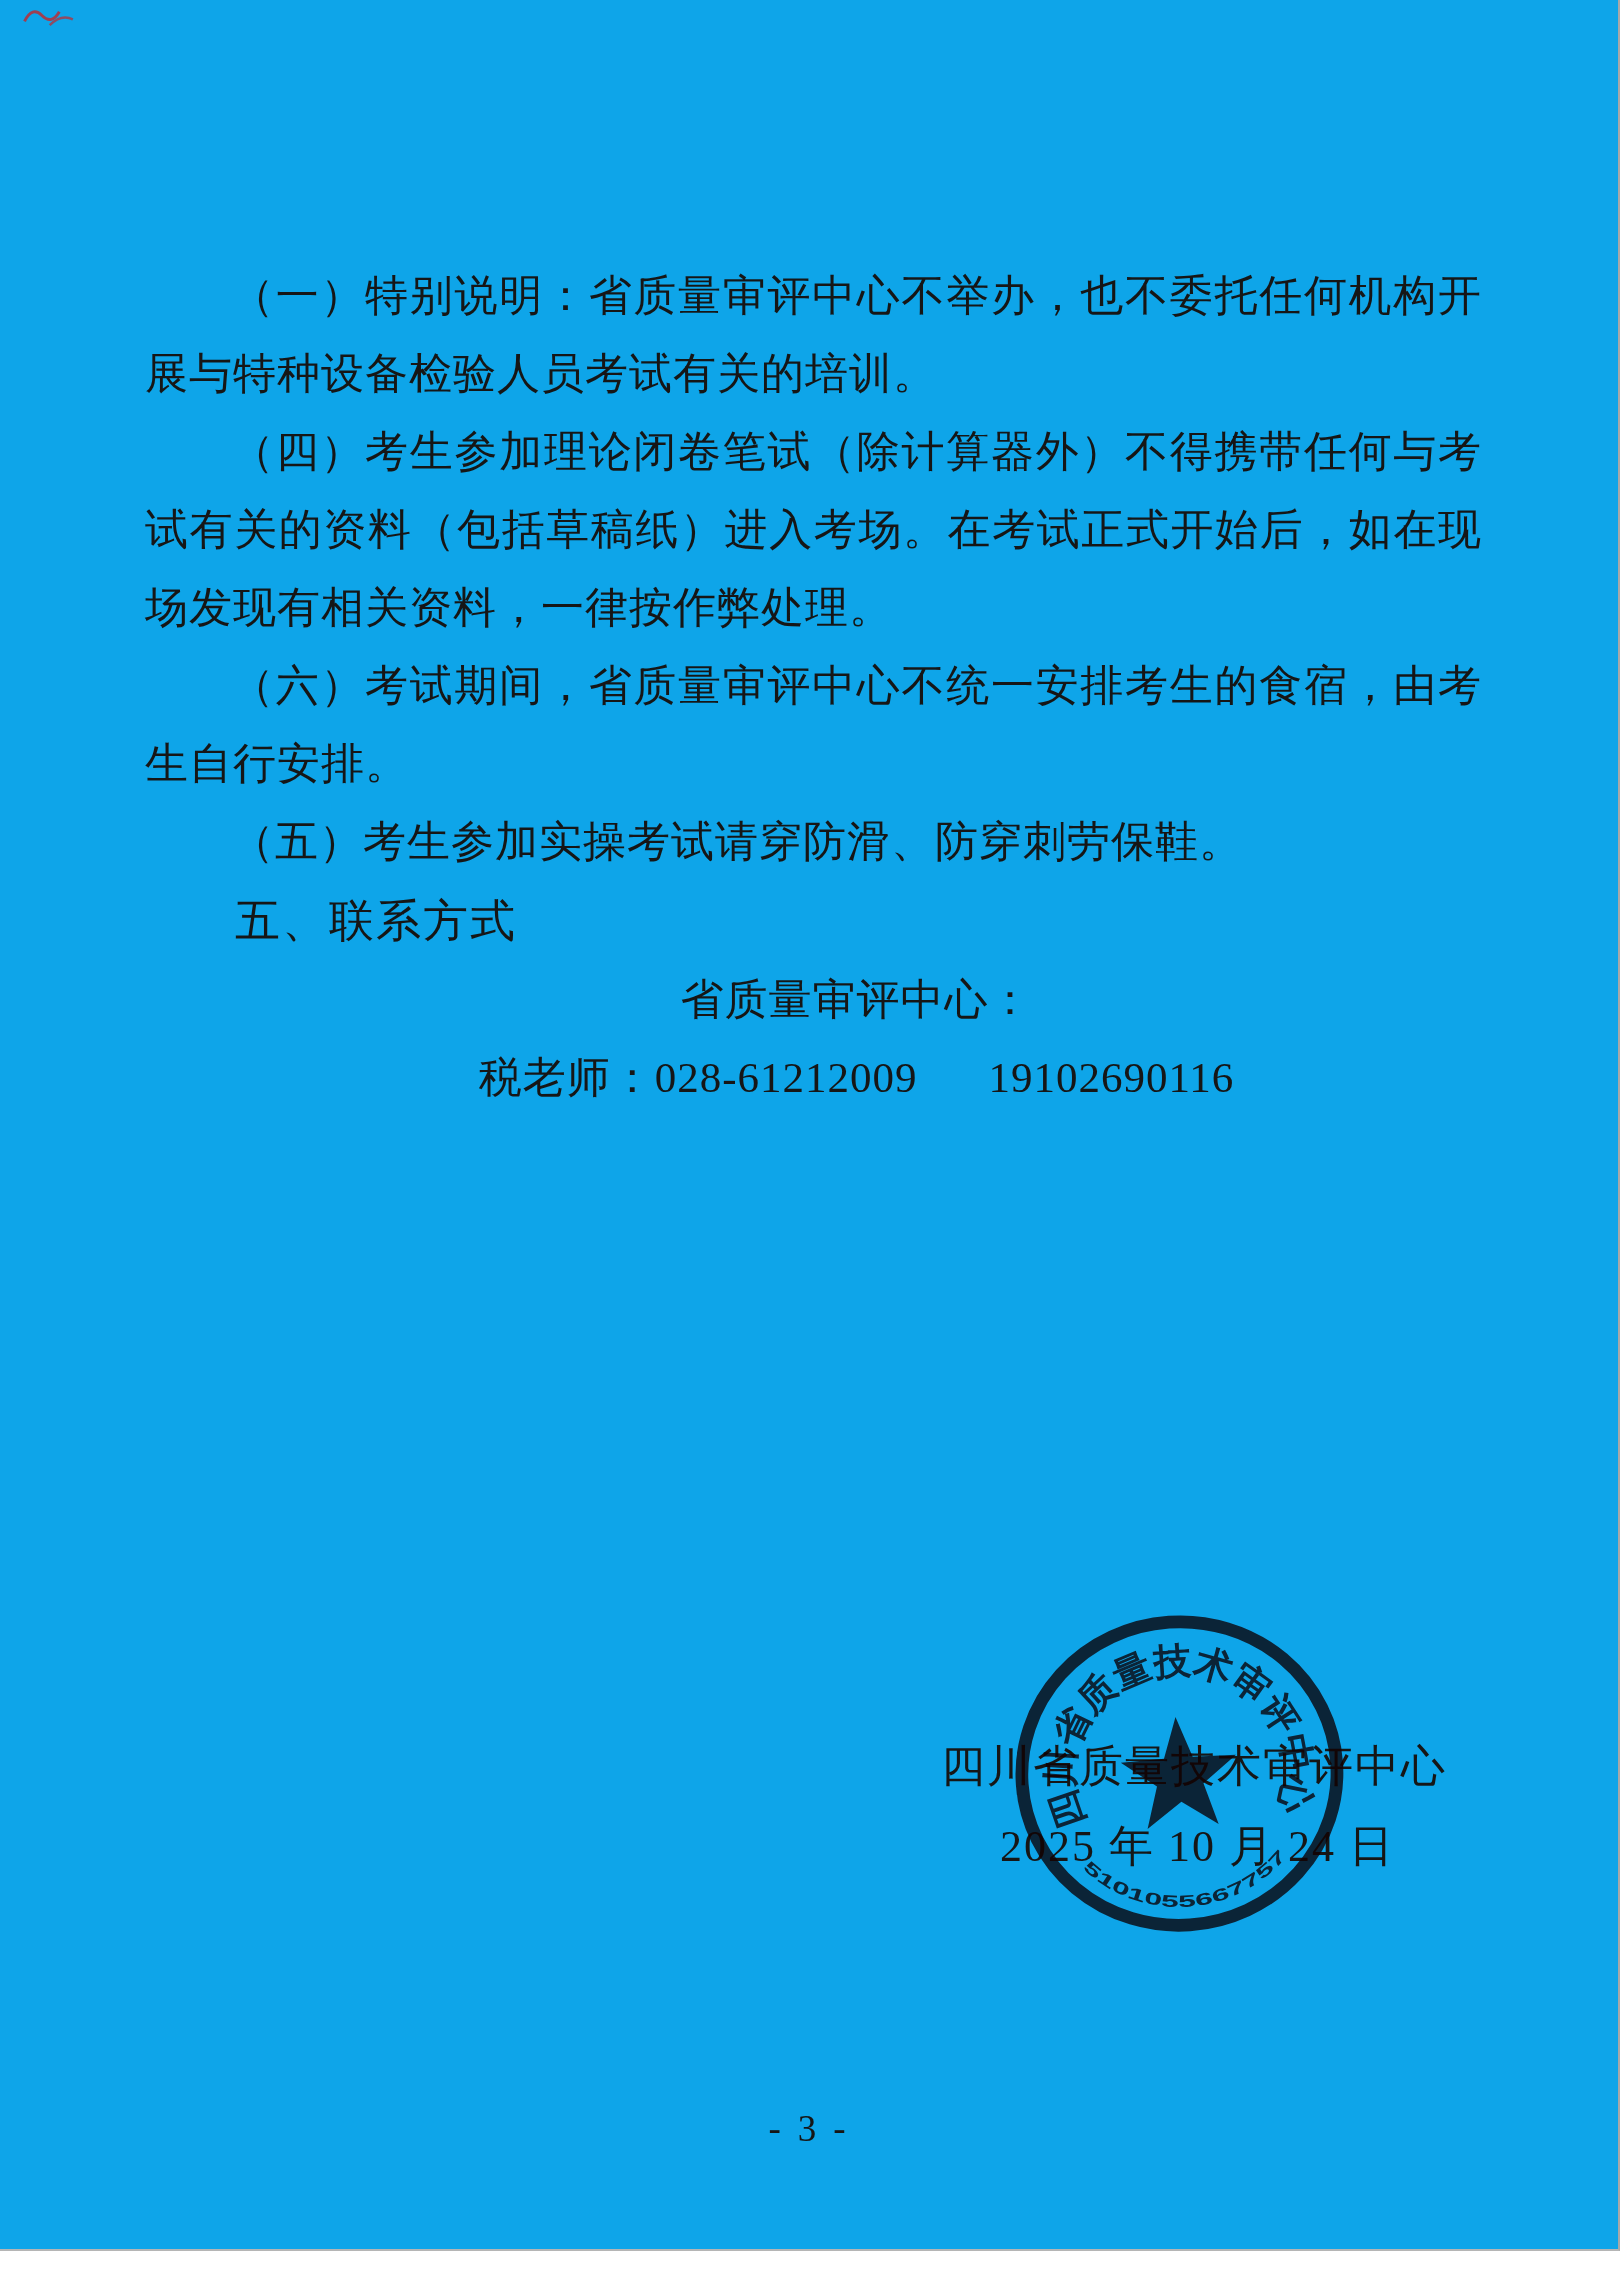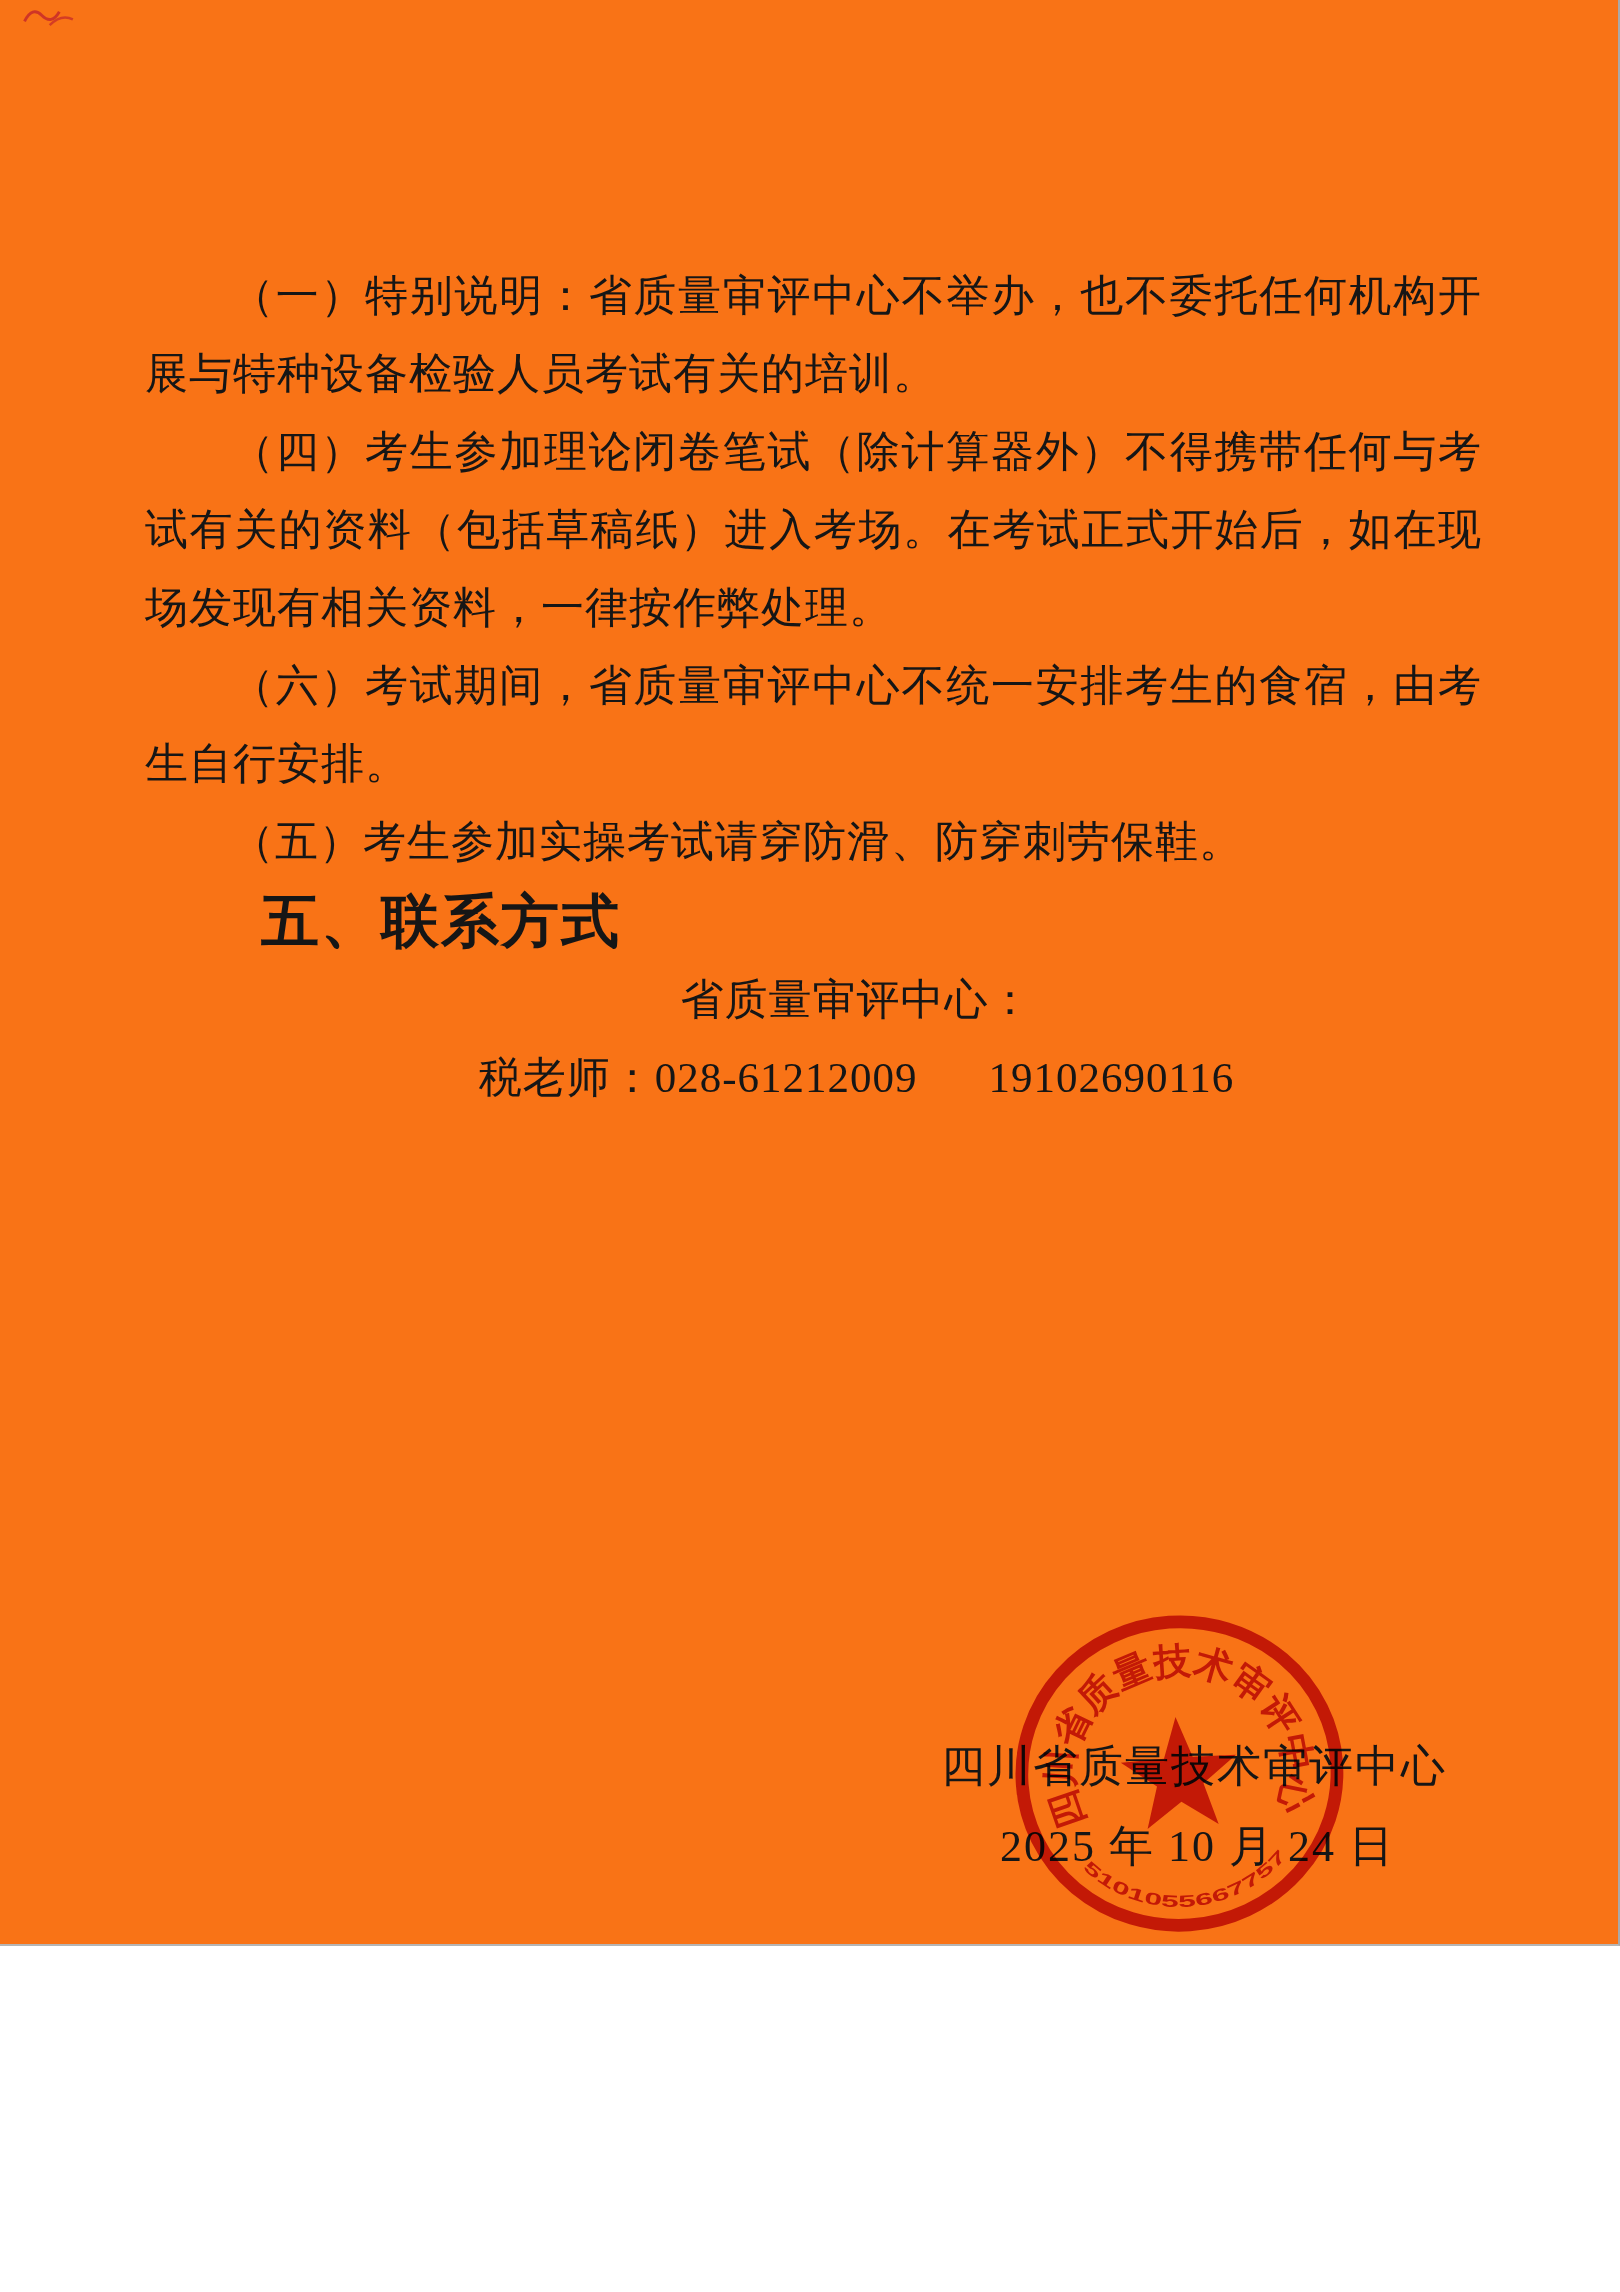--- a/index.html
+++ b/index.html
@@ -1,19 +1,19 @@
 <!DOCTYPE html>
 <html><head>
 <meta charset="utf-8">
 <style>
   html,body{margin:0;padding:0;background:#ffffff;}
   .page{
     position:relative;
-    width:1620px;height:1946px;
-    background:#f97316;
+    width:1620px;height:2251px;
+    background:#0ea5e9;
     overflow:hidden;
     font-family:"Liberation Serif","DejaVu Serif",serif;
     color:#161616;
     border-right:2.9px solid #a8a8a8;
     border-bottom:2px solid #b5b5b5;
     box-sizing:border-box;
   }
   .content{
     position:absolute;
     left:145px;
@@ -23,23 +23,23 @@
   .para{
     font-size:43px;
     line-height:78px;
     letter-spacing:1px;
     text-align:justify;
     text-justify:inter-ideograph;
     text-align-last:left;
     text-indent:2em;
   }
   .heading{
-    font-size:58px;
+    font-size:45px;
     line-height:80px;
-    font-weight:bold;
+    font-weight:normal;
     font-family:"Liberation Sans","DejaVu Sans",sans-serif;
     text-indent:2em;
     letter-spacing:2px;
   }
   .contact-line{
     font-size:43px;
     line-height:78px;
     text-indent:2em;
     letter-spacing:1px;
     text-align:center;

